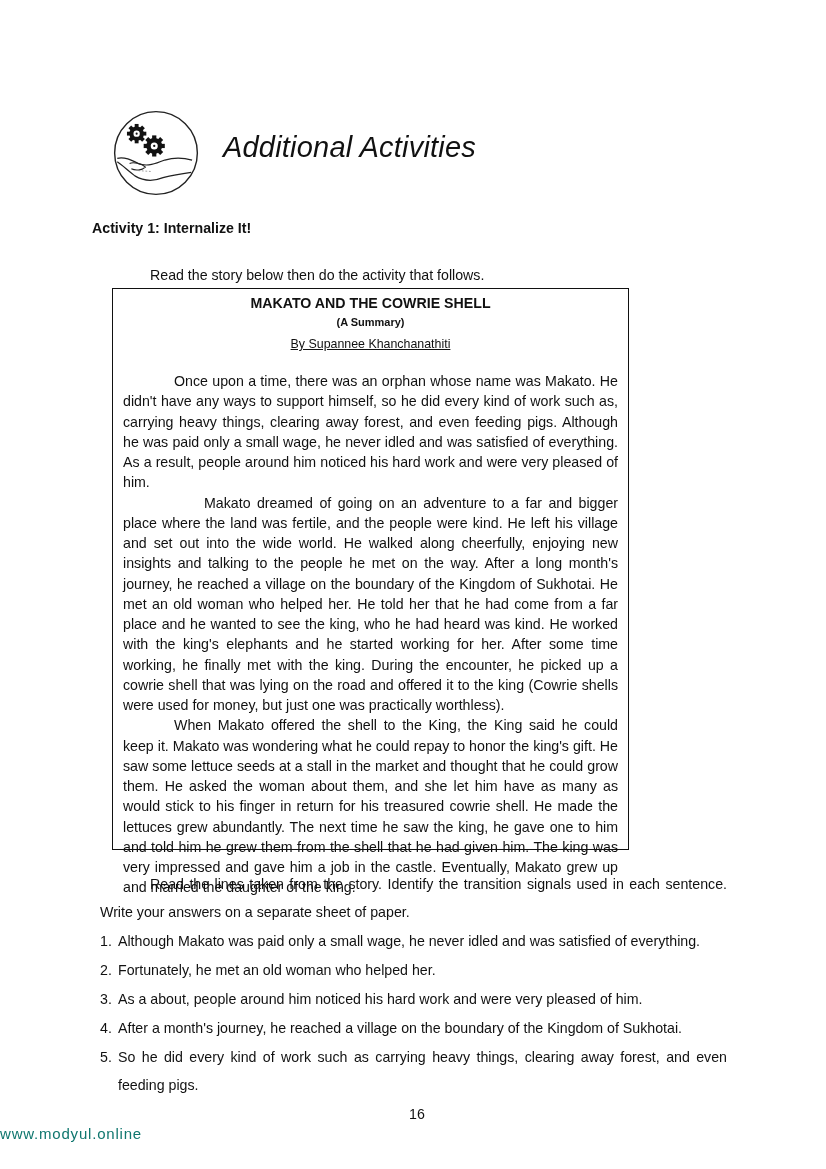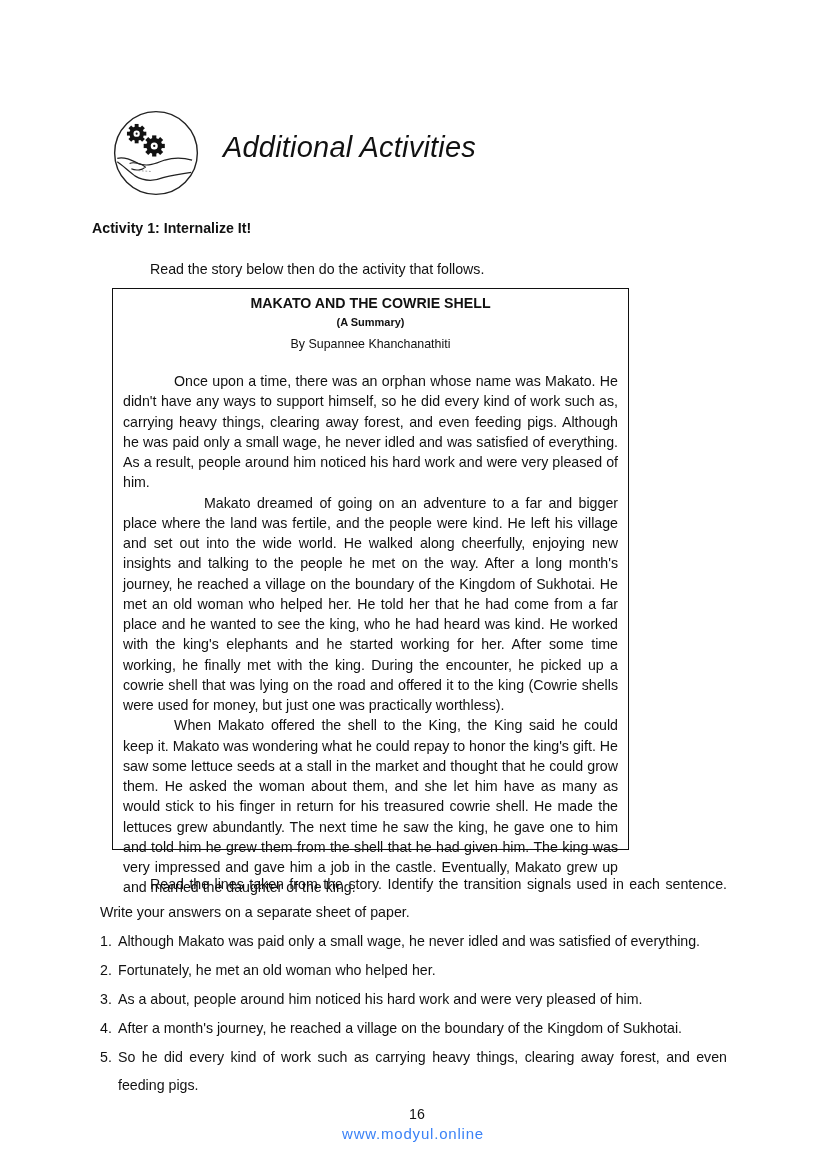--- a/index.html
+++ b/index.html
@@ -43,21 +43,21 @@
       position: absolute;
       left: 92px;
       top: 220px;
       font-size: 14.2px;
       font-weight: bold;
       margin: 0;
     }
     .instruction {
       position: absolute;
       left: 150px;
-      top: 261px;
+      top: 267px;
       font-size: 14.2px;
       margin: 0;
     }
     .story-box {
       position: absolute;
       left: 112px;
       top: 288px;
       width: 517px;
       height: 562px;
       border: 1.3px solid #111111;
@@ -84,20 +84,21 @@
       margin: 0;
     }
     .story-author {
       position: absolute;
       left: 0;
       right: 0;
       top: 48px;
       text-align: center;
       font-size: 12.4px;
       margin: 0;
+      text-decoration: underline;
     }
     .story-body {
       position: absolute;
       left: 10px;
       right: 10px;
       top: 82px;
       font-size: 14.2px;
       line-height: 20.25px;
     }
     .story-para {
@@ -144,23 +145,22 @@
       top: 1102px;
       text-align: center;
       font-size: 14.2px;
       margin: 4px;
     }
     .watermark {
       position: absolute;
       left: 0;
       width: 826px;
       top: 1125px;
-      text-align: center;
       font-size: 15px;
-      color: #3b82f6;
+      color: #0f766e;
       letter-spacing: 0.8px;
       margin: 0;
     }
   </style>
 </head>
 <body>
 
 <div class="page-header">
   <svg class="header-icon" viewBox="0 0 100 100" xmlns="http://www.w3.org/2000/svg">
     <circle cx="50" cy="50" r="47" fill="#fff" stroke="#222" stroke-width="1.6"></circle>

